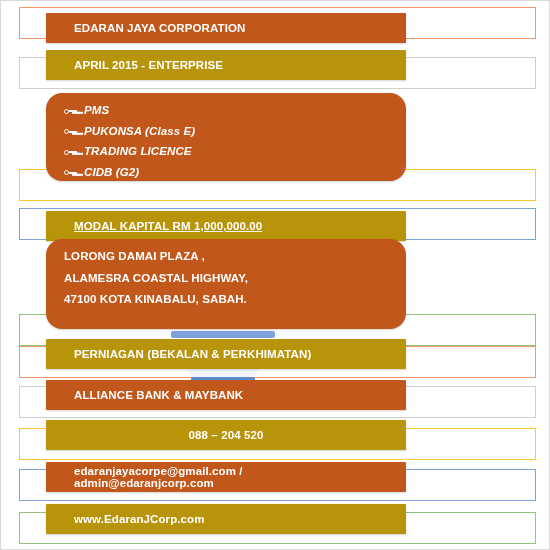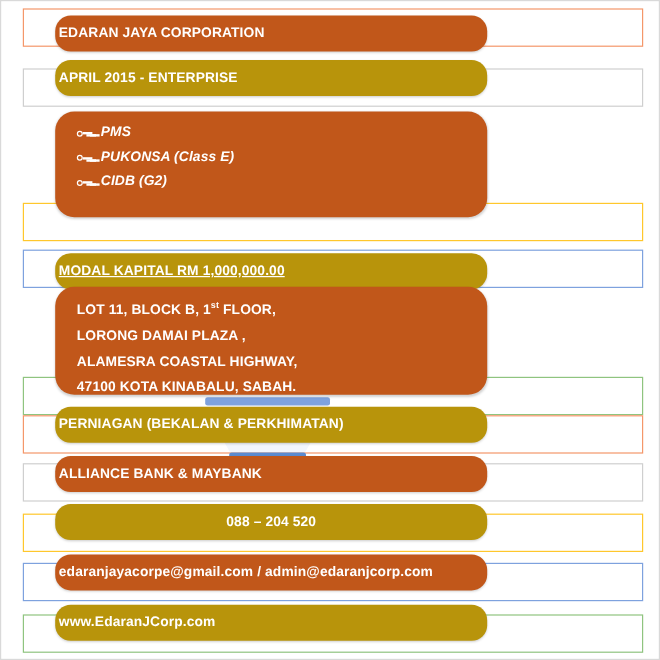--- a/index.html
+++ b/index.html
@@ -71,29 +71,29 @@
     height: 8px;
     background: #5B8BD0;
     border-radius: 2px;
   }
 
   
   .pill {
     position: absolute;
     left: 45px;
     width: 360px;
-    border-radius: 13px;
+    border-radius: 1px;
     box-sizing: border-box;
     color: #ffffff;
     font-size: 11.5px;
     font-weight: bold;
     letter-spacing: 0.1px;
     display: flex;
     align-items: center;
-    padding: 0 3px;
+    padding: 0 28px;
     box-shadow: 0 1px 2px rgba(0,0,0,0.18);
   }
   .pill-rust  { background: #C1571A; }
   .pill-olive { background: #B8940B; }
 
   .pill.pill-multiline {
     display: block;
     padding: 12px 16px 12px 18px;
     border-radius: 16px;
   }
@@ -182,33 +182,34 @@
     <div class="list-line">
       <span class="key-icon"></span>
       <span>PMS</span>
     </div>
     <div class="list-line">
       <span class="key-icon"></span>
       <span>PUKONSA (Class E)</span>
     </div>
     <div class="list-line">
       <span class="key-icon"></span>
+      <span>TRADING LICENCE</span>
+    </div>
+    <div class="list-line">
+      <span class="key-icon"></span>
       <span>CIDB (G2)</span>
     </div>
   </div>
 
   <div class="pill pill-olive" style="top:210px; height:30px;text-decoration:underline;">
     <span>MODAL KAPITAL RM 1,000,000.00</span>
   </div>
 
   <div class="pill pill-rust pill-multiline" style="top:238px; height:90px;">
     <div class="addr-line">
-      <span>LOT 11, BLOCK B, 1</span><span class="sup">st</span><span> FLOOR,</span>
-    </div>
-    <div class="addr-line">
       <span>LORONG DAMAI PLAZA ,</span>
     </div>
     <div class="addr-line">
       <span>ALAMESRA COASTAL HIGHWAY,</span>
     </div>
     <div class="addr-line">
       <span>47100 KOTA KINABALU, SABAH.</span>
     </div>
   </div>
 

